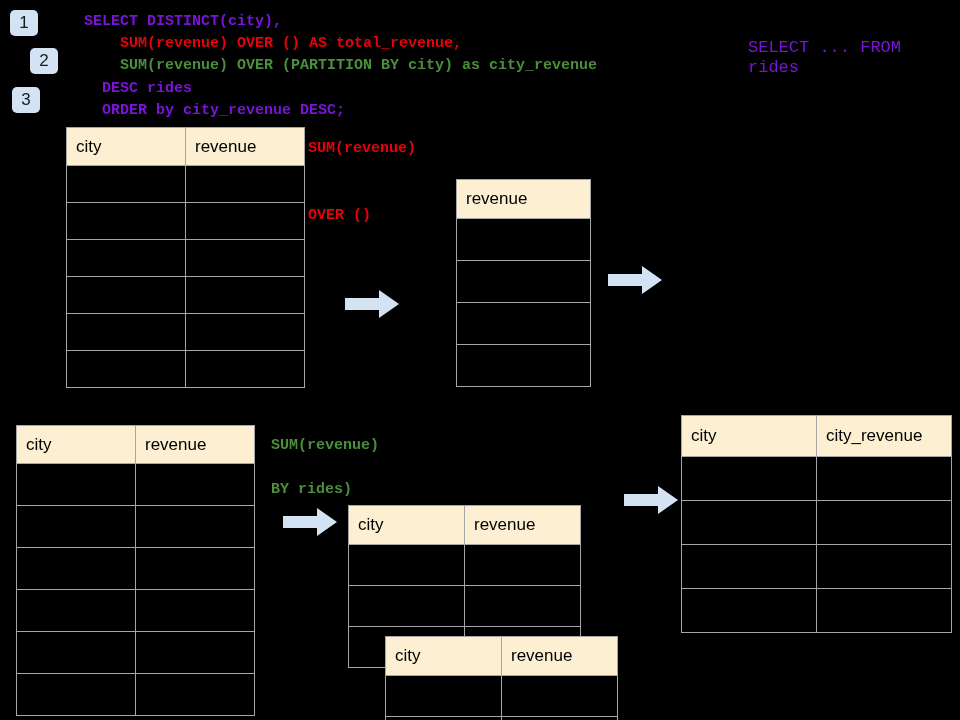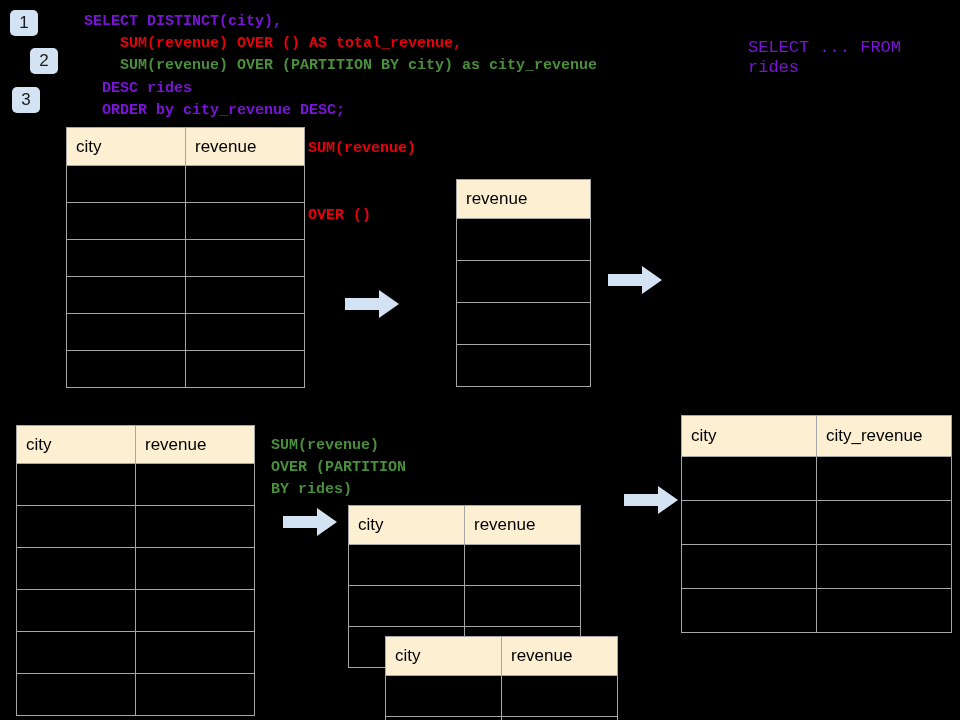--- a/index.html
+++ b/index.html
@@ -111,21 +111,20 @@
   <div class="sql sql-purple" style="left:84px; top:78px;">  DESC rides</div>
   <div class="sql sql-purple" style="left:84px; top:100px;">  ORDER by city_revenue DESC;</div>
 
   <div class="side-note" style="left:748px; top:38px;">SELECT ... FROM</div>
   <div class="side-note" style="left:748px; top:58px;">rides</div>
 
   <div class="annot annot-red" style="left:308px; top:138px;">SUM(revenue)</div>
   <div class="annot annot-red" style="left:308px; top:160px;margin-top:45px;">OVER ()</div>
 
   <div class="annot annot-green" style="left:271px; top:435px;">SUM(revenue)</div>
-  <div class="annot annot-green" style="left:271px; top:457px;">OVER (PARTITION</div>
   <div class="annot annot-green" style="left:271px; top:479px;">BY rides)</div>
 
   <table class="tbl" style="left:66px; top:127px; width:238px;">
     <colgroup>
         <col style="width:119px">
         <col style="width:119px">
       </colgroup>
     <tbody>
       <tr>
         <td class="hdr" style="height:37px">city</td>

